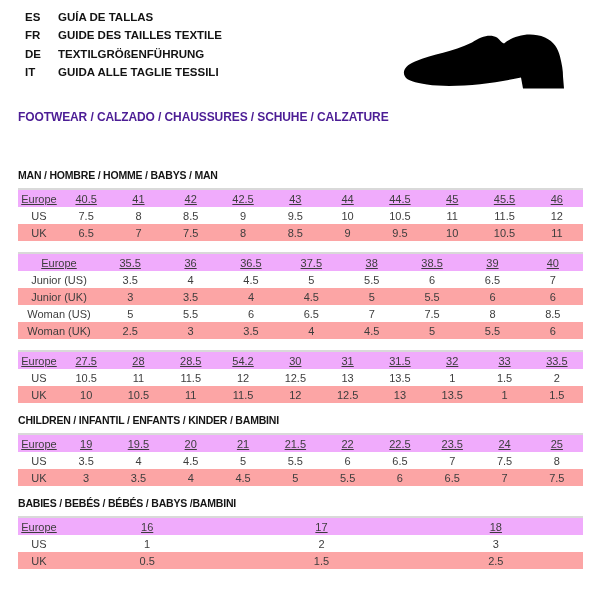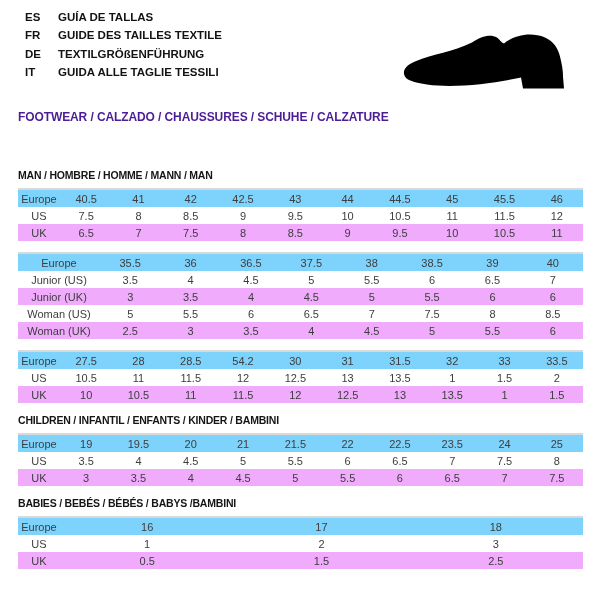--- a/index.html
+++ b/index.html
@@ -42,21 +42,21 @@
   table.size-table td {
     height: 17px; padding: 0; text-align: center;
     overflow: hidden; white-space: nowrap;
   }
   td.lbl { text-align: left; padding-left: 5px; width: 42px; }
   .table-junior td.lbl { width: 82px; }
   .table-babies { width: 213px; }
   tr.hdr { background: #c3c3c3; }
   tr.alt { background: #efefef; }
 </style>
-<style>tr.hdr{background:#7dd3fc;}tr.alt{background:#f0abfc;}table.size-table{border-top-color:#d9d9d9;color:#3d3d3d;}</style></head>
+<style>tr.hdr{background:#f0abfc;text-decoration:underline;}tr.alt{background:#fca5a5;}table.size-table{border-top-color:#d9d9d9;color:#3d3d3d;}</style></head>
 <body>
 
 <div class="lang-block" id="lang-block">
     <div class="lang-row"><span class="lang-code">ES</span><span>GUÍA DE TALLAS</span></div>
     <div class="lang-row"><span class="lang-code">FR</span><span>GUIDE DES TAILLES TEXTILE</span></div>
     <div class="lang-row"><span class="lang-code">DE</span><span>TEXTILGRÖßENFÜHRUNG</span></div>
     <div class="lang-row"><span class="lang-code">IT</span><span>GUIDA ALLE TAGLIE TESSILI</span></div>
   </div>
 
 <svg class="shoe" viewBox="0 0 168 62" xmlns="http://www.w3.org/2000/svg" aria-hidden="true">
@@ -74,21 +74,21 @@
     L 119,45
     C 92,51 52,56 25,52
     C 13,50 5,48 3,44
     Z"></path>
 </svg>
 
 <div class="category-line">FOOTWEAR / CALZADO / CHAUSSURES / SCHUHE / CALZATURE</div>
 
 <div class="tables" id="tables">
     <div class="section">
-      <div class="section-title">MAN / HOMBRE / HOMME / MANN / MAN</div>
+      <div class="section-title">MAN / HOMBRE / HOMME / BABYS / MAN</div>
       <table class="size-table table-man">
         <tbody>
           <tr class="hdr">
             <td class="lbl">Europe</td>
             <td>40.5</td>
             <td>41</td>
             <td>42</td>
             <td>42.5</td>
             <td>43</td>
             <td>44</td>

